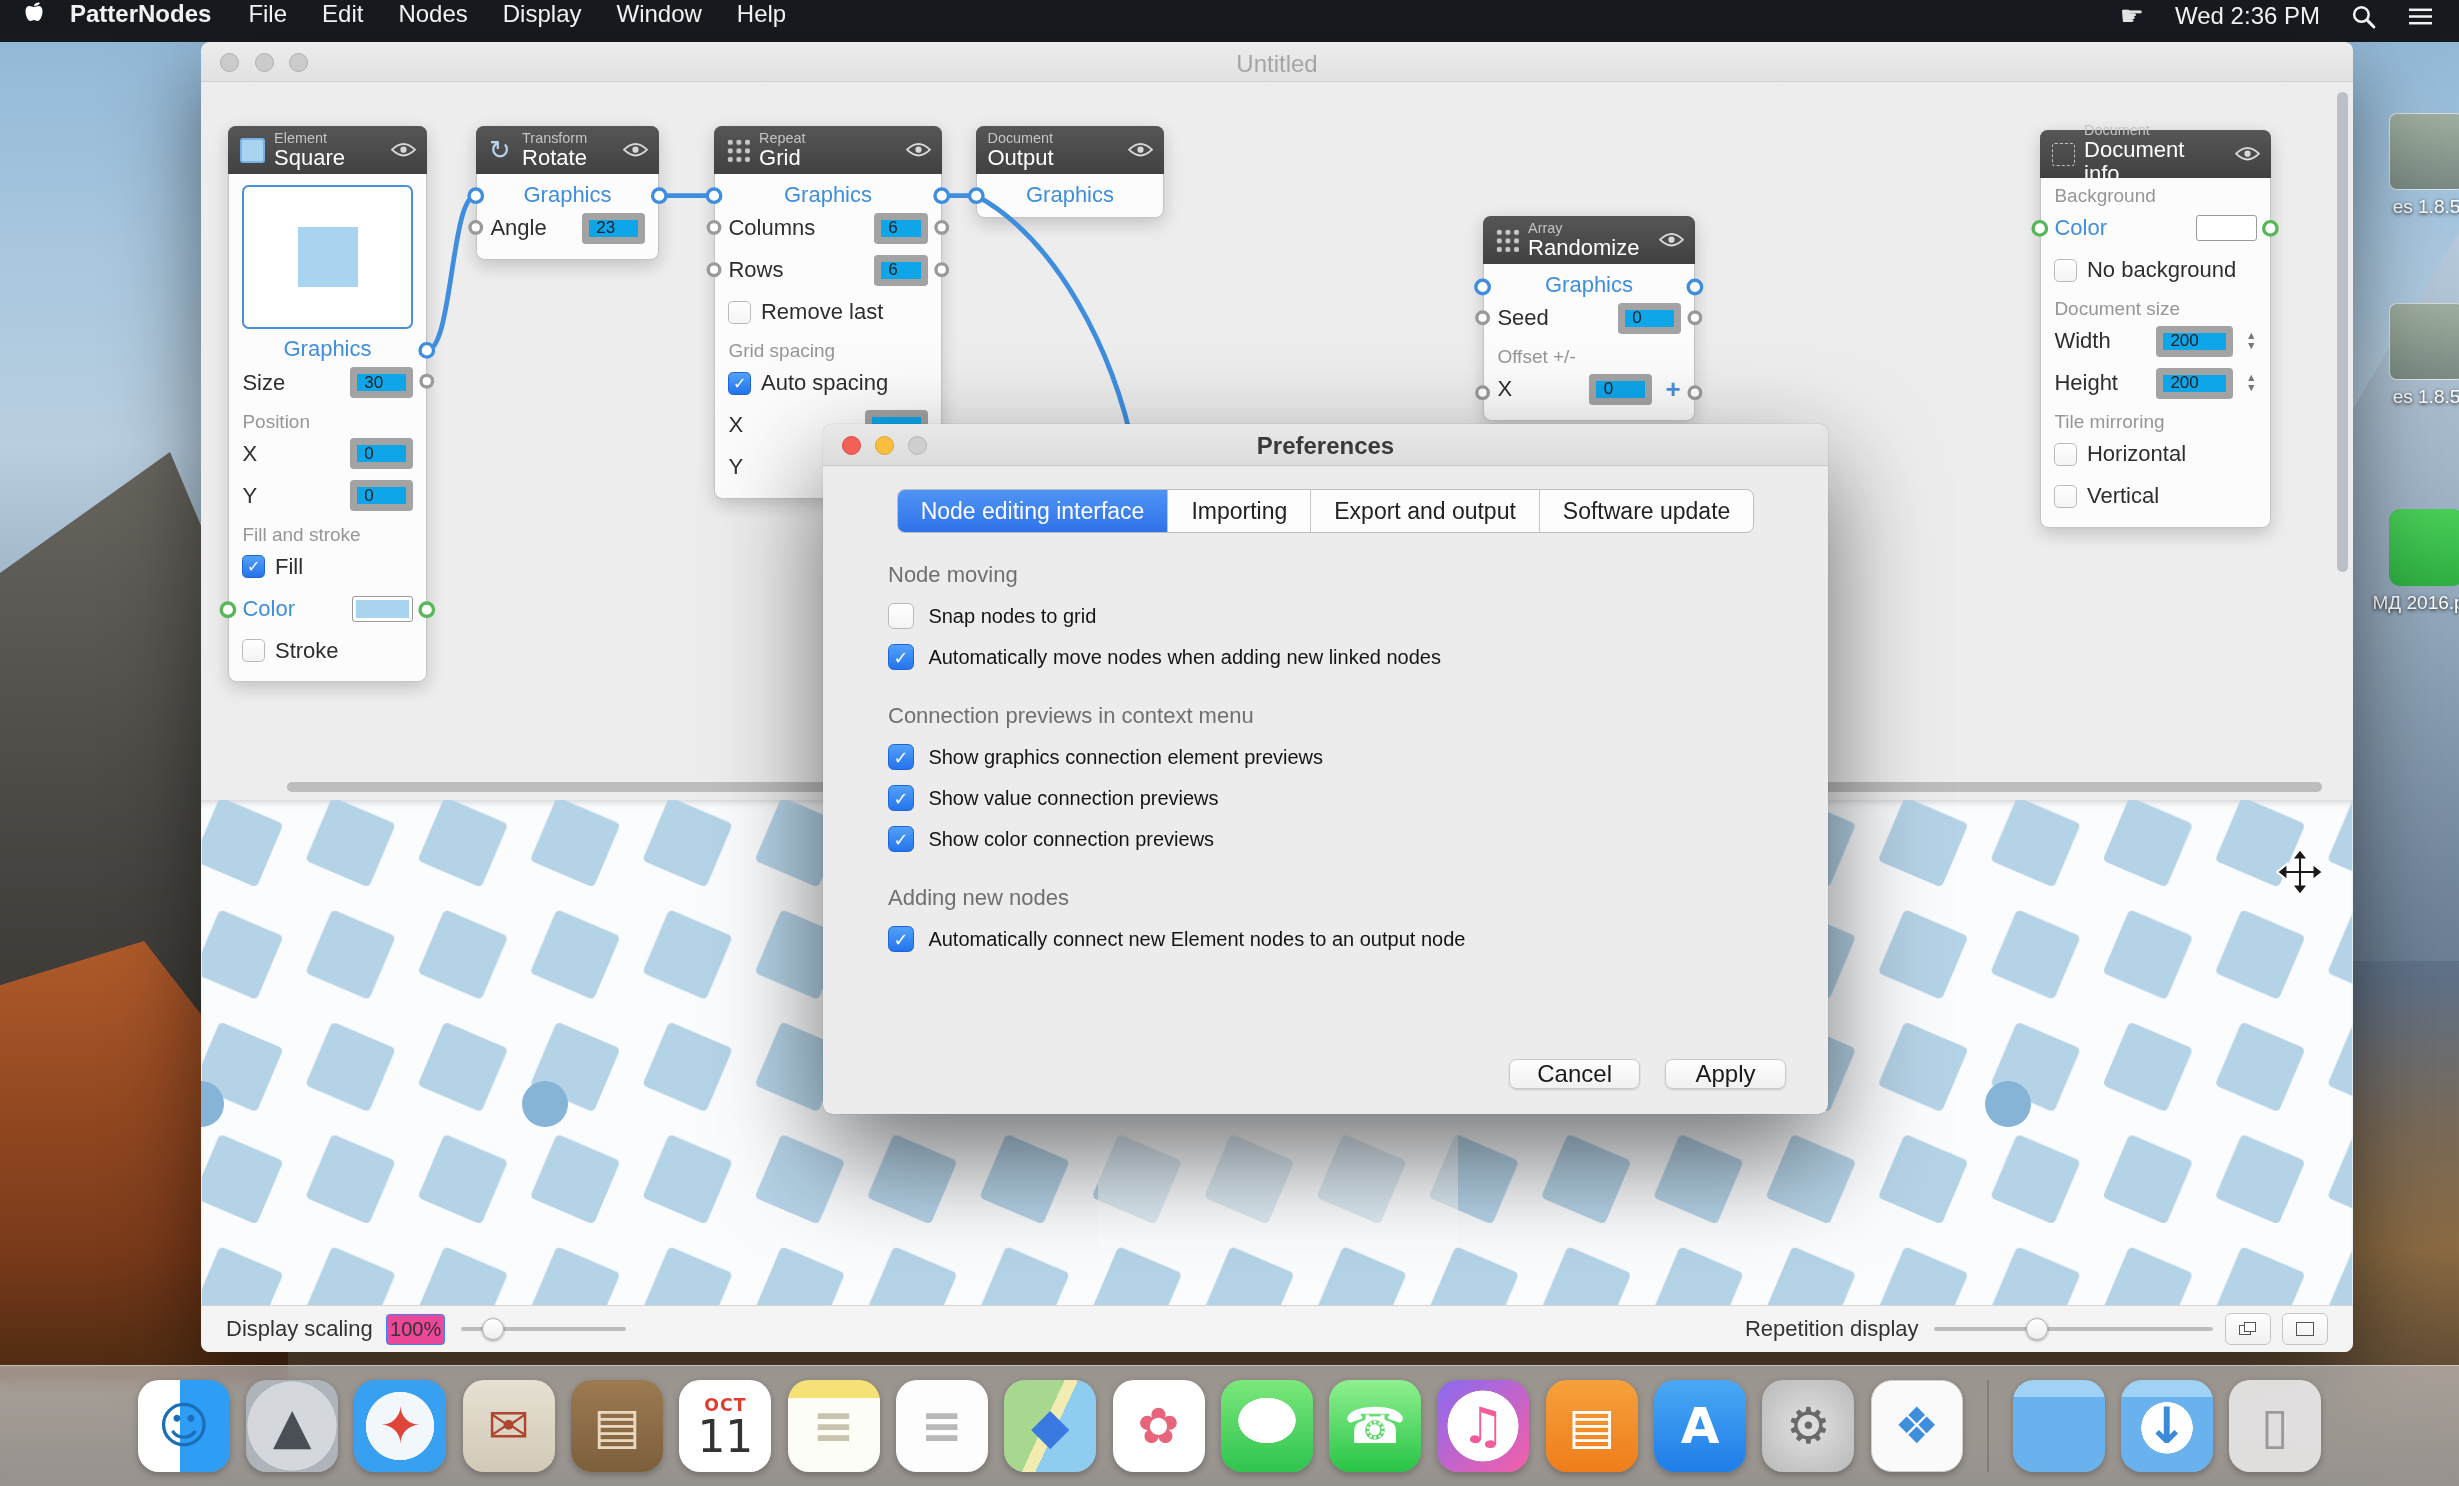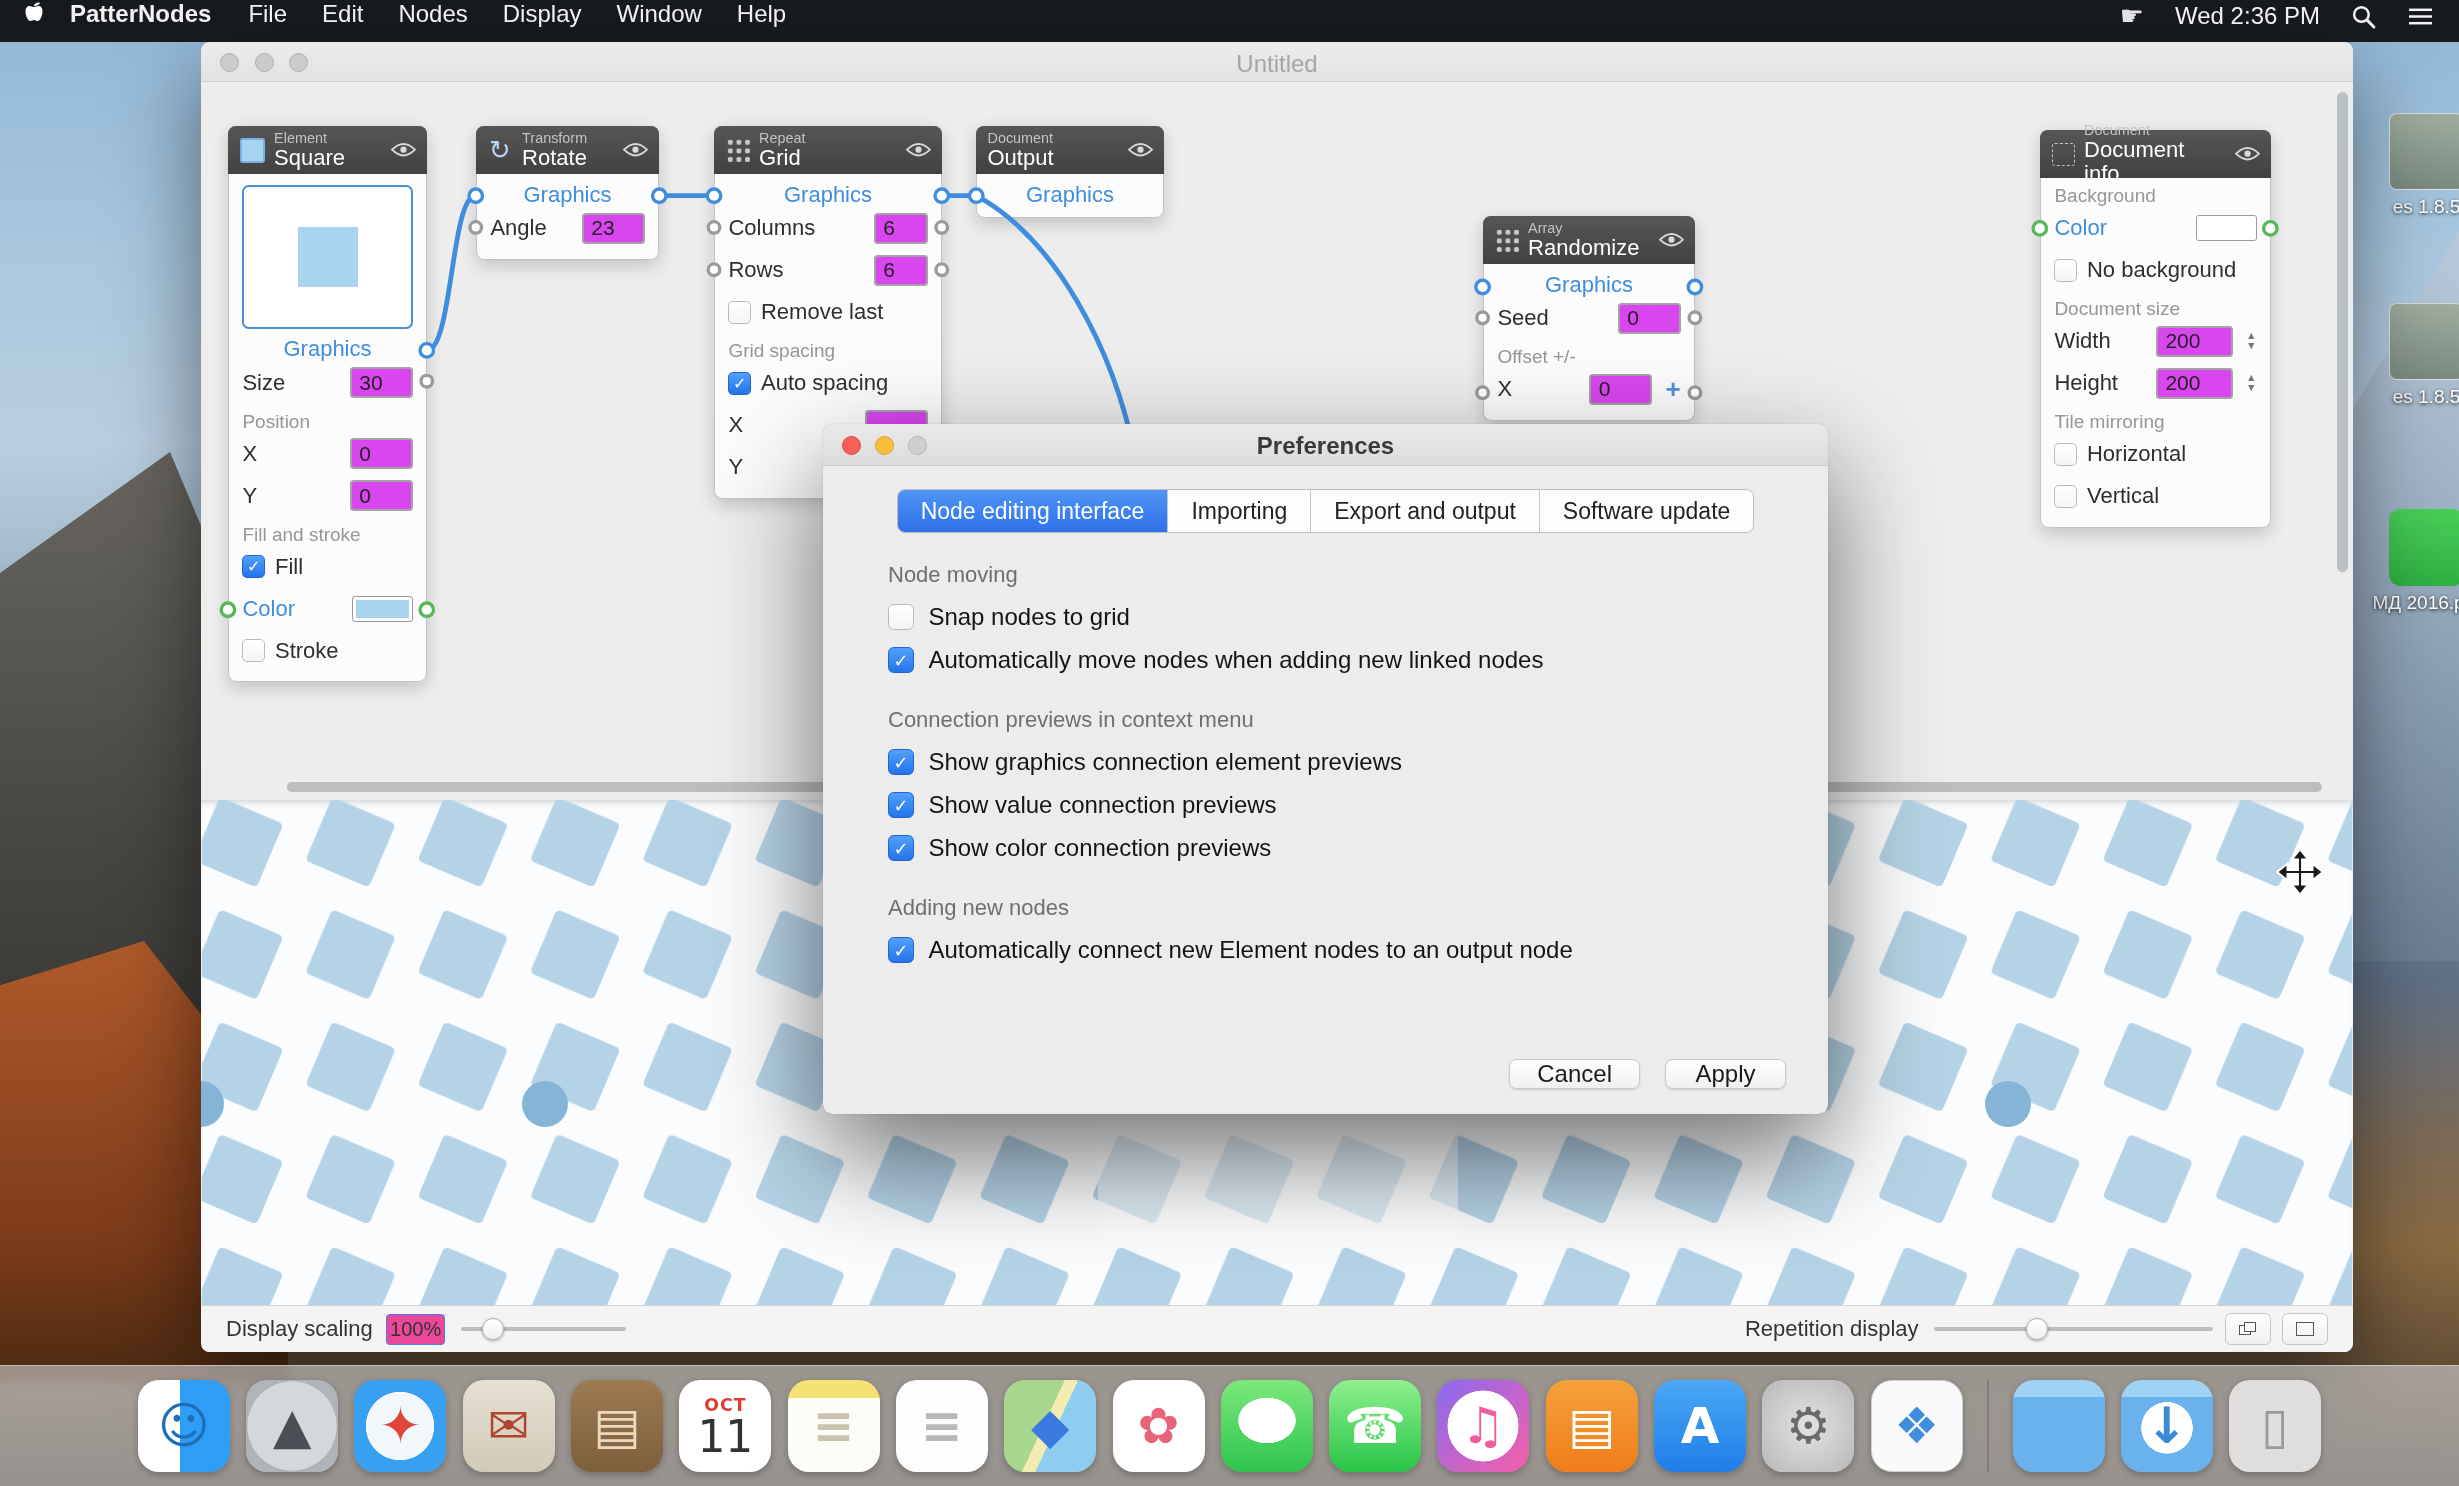--- a/index.html
+++ b/index.html
@@ -41,21 +41,21 @@
   .nicon { width:25px; height:25px; flex:0 0 auto;}
   .sq-icon { background:#a8d4ef; border:2.9px solid #7ab0e8; border-radius:2.9px;}
   .rot-icon { color:#b8d4f0; font-size:26px; line-height:25px; text-align:center;}
   .dots-icon { background-image:radial-gradient(circle,#c8c8c8 2.5px,transparent 2.9px); background-size:8.6px 8.6px; width:24px; height:24px;}
   .frame-icon { border:1.9px dashed #c0c0c0; border-radius:2.9px; width:23px; height:23px;}
   .npreview { width:171px; height:144px; margin:10.6px auto 0; background:#fff; border:2.9px solid #4a90d9; border-radius:6.7px; display:flex; align-items:center; justify-content:center;}
   .npsq { width:60px; height:60px; background:#a8d4ef;}
   .grow { height:33px; padding-top:7.7px; text-align:center; font-size:22px; color:#3f8ede;}
   .nrow { height:42px; display:flex; align-items:center; gap:9.6px; padding:0 13.4px; font-size:22px; color:#2e2e2e;}
   .glab { height:29px; display:flex; align-items:flex-end; padding:0 13.4px; font-size:19px; color:#969696;}
-  .nbox { height:31px; background:#d946ef; border:2px solid #a3a3a3; border-radius:3.8px; font-size:21px; color:#222; padding:1.9px 7.7px; margin-left:auto; display:flex; align-items:center;}
+  .nbox { height:31px; background:#0ea5e9; border:7px solid #a3a3a3; border-radius:3.8px; font-size:17px; color:#222; padding:1.9px 7.7px; margin-left:auto; display:flex; align-items:center;}
   .w66{width:63px;} .w56{width:54px;} .w80{width:77px;}
   .swatch { width:61px; height:26px; border:1px solid #9b9b9b; border-radius:2.9px; box-shadow:inset 0 0 0 2.9px #fff; margin-left:auto;}
   .swatch.blue { background:#a8d4ef;}
   .swatch.white { background:#ffffff;}
   .blue-lab { color:#3f8ede;}
   .stepper { display:flex; flex-direction:column; font-size:10.6px; color:#777; line-height:9.6px; margin-left:3.8px;}
   .moveglyph { color:#4a90d9; font-size:26px; font-weight:bold; margin-left:3.8px;}
   .cb { width:23px; height:23px; border-radius:4.8px; background:linear-gradient(#fff,#f4f4f4); border:1px solid #b9b9b9; display:flex; align-items:center; justify-content:center; flex:0 0 auto;}
   .cb.checked { background:linear-gradient(#52a1f8,#2474ec); border-color:#1f63d6;}
   .cb.checked::after { content:"✓"; color:#fff; font-size:16.3px; font-weight:bold; font-family:"DejaVu Sans",sans-serif;}
@@ -94,21 +94,21 @@
   .dtl.red { left:19px; background:#f45f58; border:1px solid #d94a44;}
   .dtl.yellow { left:52px; background:#f9be3d; border:1px solid #dba32f;}
   .dtl.gray { left:85px; background:#cfcfcf; border:1px solid #b5b5b5;}
   .tabs { display:flex; width:fit-content; margin:23px auto 0; border:1px solid #bdbdbd; border-radius:7.7px; overflow:hidden; background:#fdfdfd; font-size:23px;}
   .tab { padding:7.7px 23px; color:#222; border-right:1px solid #c6c6c6; white-space:nowrap;}
   .tab:last-child { border-right:none;}
   .tab.active { background:linear-gradient(#4f94f5,#2f72ea); color:#fff;}
   .dcontent { padding:0 0 0 65px;}
   .dsection-h { font-size:22px; color:#6f6f6f; margin:33px 0 5.8px;}
   .dsection-h.first { margin-top:29px;}
-  .prow { display:flex; align-items:center; gap:14.4px; margin-top:15px; font-size:24px; color:#141414;}
+  .prow { display:flex; align-items:center; gap:14.4px; margin-top:15px; font-size:20px; color:#141414;}
   .pcb { width:26px; height:26px; border-radius:5.8px; background:linear-gradient(#fff,#f4f4f4); border:1px solid #b9b9b9; display:flex; align-items:center; justify-content:center; flex:0 0 auto;}
   .pcb.checked { background:linear-gradient(#52a1f8,#2474ec); border-color:#1f63d6;}
   .pcb.checked::after { content:"✓"; color:#fff; font-size:18px; font-weight:bold; font-family:"DejaVu Sans",sans-serif;}
   .dbuttons { position:absolute; right:42px; bottom:25px; display:flex; gap:25px;}
   .btn { min-width:121px; padding:0 27px; font-size:24px; color:#1a1a1a; text-align:center; background:linear-gradient(#fefefe,#f1f1f1); border:1px solid #c9c9c9; border-radius:7.7px; box-shadow:0 1px 1.9px rgba(0,0,0,0.15);}
 
   
   .dfile { position:absolute; width:115px; text-align:center; z-index:1;}
   .dfile .fic { width:75px; height:77px; margin:0 auto 5.8px; border-radius:7.7px;}
   .fic.doc { background:linear-gradient(#9fae9f,#7a8a82); border:1.9px solid rgba(255,255,255,0.7);}

